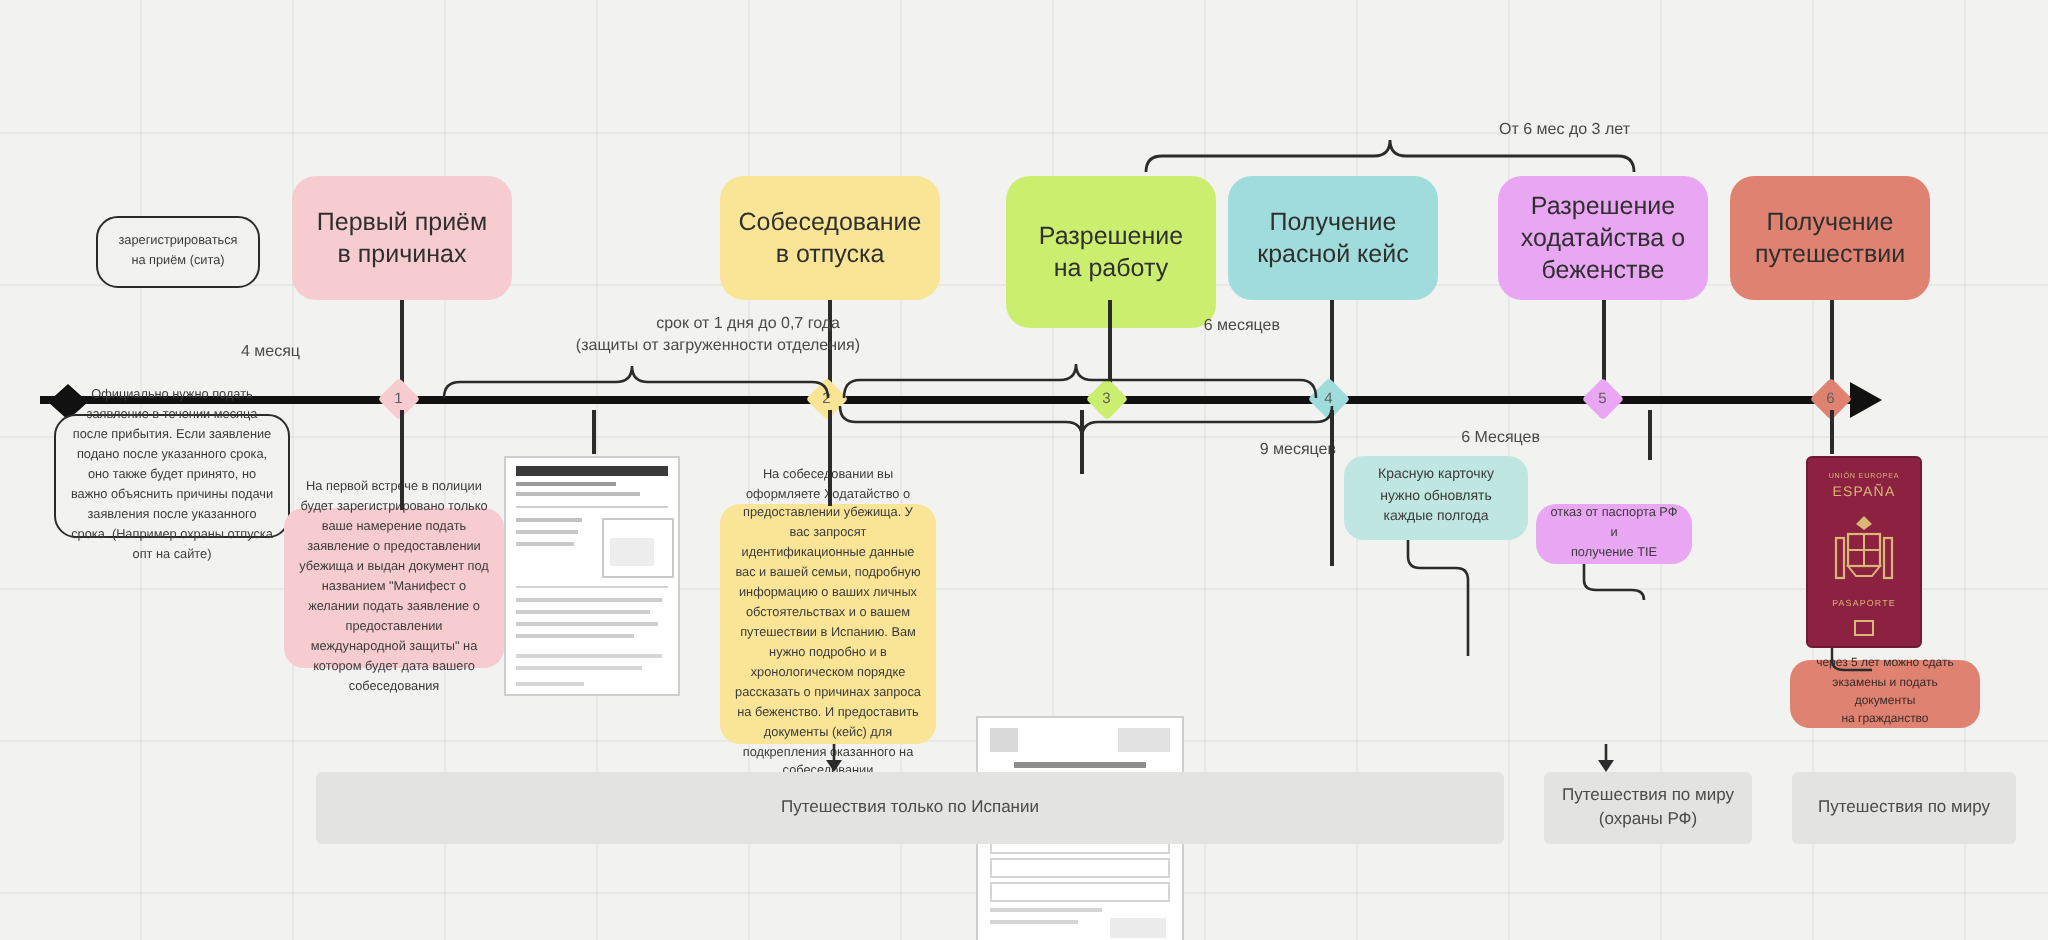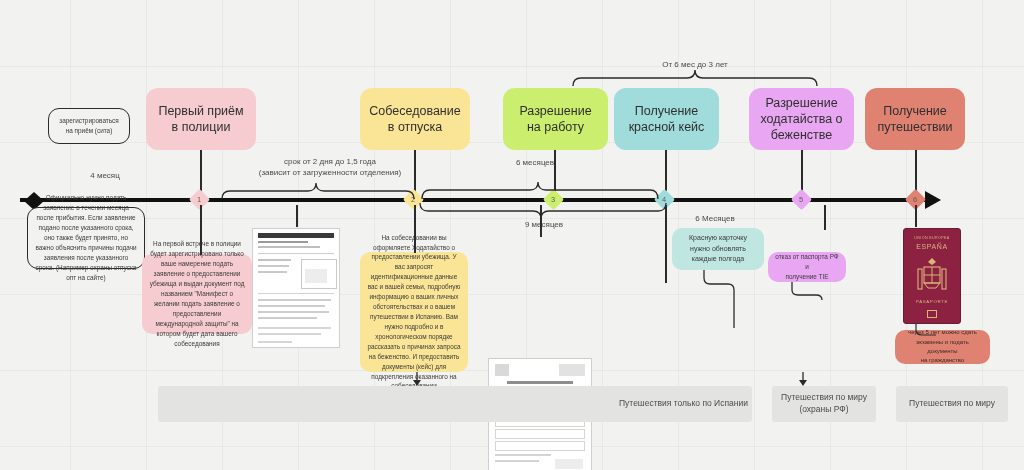--- a/index.html
+++ b/index.html
@@ -32,41 +32,41 @@
     border-radius:2px;display:flex;align-items:center;justify-content:center;}
   .diamond span{transform:rotate(-45deg);font-size:7.5px;color:#5d5d5d;}
   
   .vline{position:absolute;width:1.6px;background:#2b2b2b;}
   
   .note{
     border-radius:10px;font-size:6.4px;line-height:1.55;text-align:center;
     padding:6px 7px;display:flex;align-items:center;justify-content:center;
   }
   .note-outline{border:1.4px solid #2b2b2b;background:#f2f2f0;border-radius:11px;}
-  .tl-label{position:absolute;font-size:8px;color:#4a4a4a;text-align:center;line-height:1.35;}
+  .tl-label{position:absolute;font-size:8px;color:#4a4a4a;text-align:right;line-height:1.35;}
   .graybar{background:#e3e3e1;border-radius:3px;display:flex;align-items:center;
     justify-content:center;text-align:center;font-size:8.5px;color:#4b4b4b;line-height:1.4;padding:4px;}
   
   .doc{background:#fff;border:1px solid #cfcfcf;overflow:hidden;position:relative;}
   svg{display:block;overflow:visible;}
 </style>
 </head>
 <body>
 
 <div id="grid"></div>
 
 <div class="abs stage" style="left:146px;top:88px;width:110px;height:62px;background:#f6ccd1;">
-  <span>Первый приём в полиции</span>
+  <span>Первый приём в причинах</span>
 </div>
 
 <div class="abs stage" style="left:360px;top:88px;width:110px;height:62px;background:#fae596;">
   <span>Собеседование в отпуска</span>
 </div>
 
-<div class="abs stage" style="left:503px;top:88px;width:105px;height:62px;background:#ccee6e;">
+<div class="abs stage" style="left:503px;top:88px;width:105px;height:76px;background:#ccee6e;">
   <span>Разрешение на работу</span>
 </div>
 
 <div class="abs stage" style="left:614px;top:88px;width:105px;height:62px;background:#9fdcdb;">
   <span>Получение красной кейс</span>
 </div>
 
 <div class="abs stage" style="left:749px;top:88px;width:105px;height:62px;background:#e9a6f2;">
   <span>Разрешение ходатайства о бежeнстве</span>
 </div>
@@ -117,22 +117,22 @@
   </div>
 <div class="abs diamond" style="left:794px;top:192px;background:#e9a6f2;">
   <span>5</span>
   </div>
 <div class="abs diamond" style="left:908px;top:192px;background:#e08272;">
   <span>6</span>
   </div>
 
 <div class="abs tl-label" style="left:60px;top:171px;width:90px;">4 месяц</div>
 
-<div class="abs tl-label" style="left:240px;top:157px;width:180px;">срок от 2 дня до 1,5 года</div>
-<div class="abs tl-label" style="left:230px;top:168px;width:200px;">(зависит от загруженности отделения)</div>
+<div class="abs tl-label" style="left:240px;top:157px;width:180px;">срок от 1 дня до 0,7 года</div>
+<div class="abs tl-label" style="left:230px;top:168px;width:200px;">(защиты от загруженности отделения)</div>
 <div class="abs" style="left:220px;top:180px;">
   <svg width="196" height="20" viewBox="0 0 196 20">
     <path d="M2 19 Q2 11 10 11 L88 11 Q96 11 96 3 Q96 11 104 11 L186 11 Q194 11 194 19" fill="none" stroke="#2b2b2b" stroke-width="1.3"></path>
   </svg>
 </div>
 
 <div class="abs tl-label" style="left:430px;top:158px;width:210px;">6 месяцев</div>
 <div class="abs" style="left:420px;top:178px;">
   <svg width="240" height="22" viewBox="0 0 240 22">
     <path d="M2 21 Q2 12 10 12 L110 12 Q118 12 118 4 Q118 12 126 12 L230 12 Q238 12 238 21" fill="none" stroke="#2b2b2b" stroke-width="1.3"></path>
@@ -259,21 +259,21 @@
     <path d="M4 0 L4 6 Q4 11 10 11 L24 11" fill="none" stroke="#2b2b2b" stroke-width="1.2"></path>
   </svg>
 </div>
 
 <div class="abs" style="left:412px;top:372px;">
   <svg width="10" height="14" viewBox="0 0 10 14">
     <path d="M5 0 L5 9" stroke="#2b2b2b" stroke-width="1.3" fill="none"></path>
     <polygon points="1,8 9,8 5,14" fill="#2b2b2b"></polygon>
   </svg>
 </div>
-<div class="abs graybar" style="left:158px;top:386px;width:594px;height:36px;justify-content:flex-end;">
+<div class="abs graybar" style="left:158px;top:386px;width:594px;height:36px;">
   <span>Путешествия только по Испании</span>
 </div>
 
 <div class="abs" style="left:798px;top:372px;">
   <svg width="10" height="14" viewBox="0 0 10 14">
     <path d="M5 0 L5 9" stroke="#2b2b2b" stroke-width="1.3" fill="none"></path>
     <polygon points="1,8 9,8 5,14" fill="#2b2b2b"></polygon>
   </svg>
 </div>
 <div class="abs graybar" style="left:772px;top:386px;width:104px;height:36px;flex-direction:column;">

